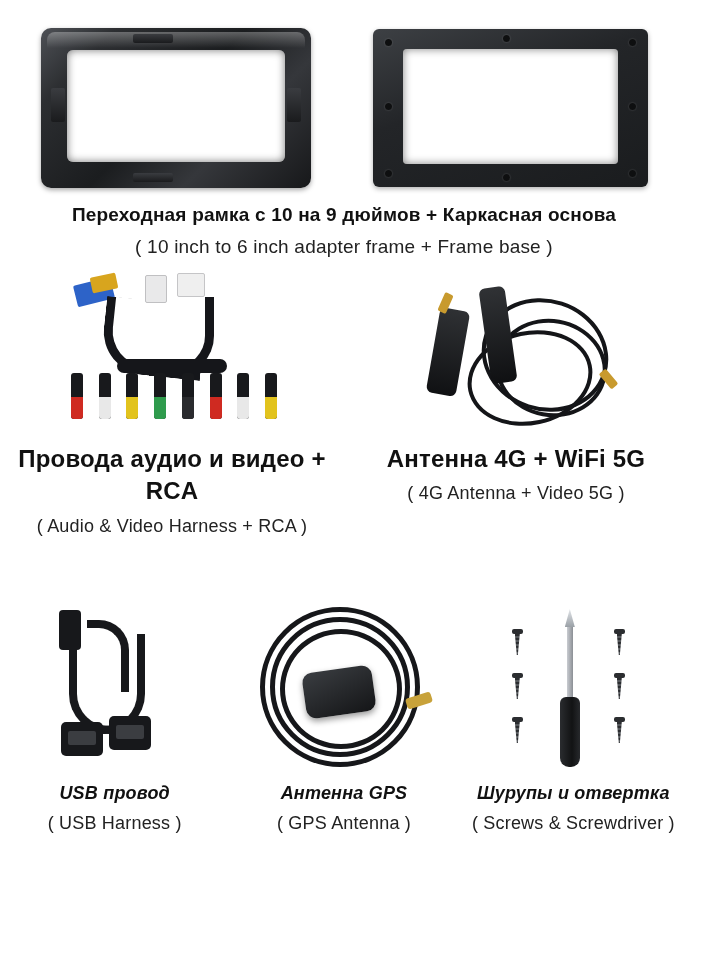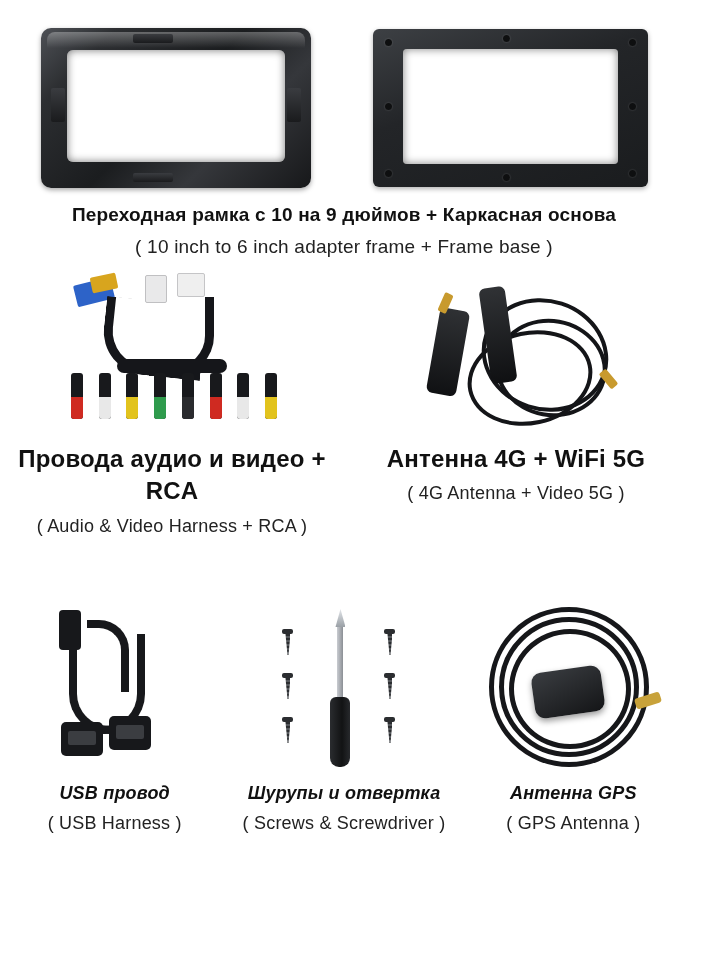--- a/index.html
+++ b/index.html
@@ -523,20 +523,36 @@
           <span class="cableC"></span>
           <span class="cableA"></span>
           <span class="cableB"></span>
           <span class="portA"></span>
           <span class="portB"></span>
         </div>
       </div>
       <div class="caption-block cap3">
         <div class="caption-ru">USB провод</div>
         <div class="caption-en">( USB Harness )</div>
+      </div>
+    </div>
+
+    <div class="cell">
+      <div class="art-box-3">
+        <div class="gps">
+          <span class="coil g1"></span>
+          <span class="coil g2"></span>
+          <span class="coil g3"></span>
+          <span class="puck"></span>
+          <span class="conn"></span>
+        </div>
+      </div>
+      <div class="caption-block cap3">
+        <div class="caption-ru">Антенна GPS</div>
+        <div class="caption-en">( GPS Antenna )</div>
       </div>
     </div>
 
     <div class="cell">
       <div class="art-box-3">
         <div class="tools">
           <span class="screw p1">
               <span class="head"></span>
               <span class="body"></span>
             </span>
@@ -563,31 +579,15 @@
           <span class="shaft"></span>
           <span class="handle"></span>
         </div>
       </div>
       <div class="caption-block cap3">
         <div class="caption-ru">Шурупы и отвертка</div>
         <div class="caption-en">( Screws &amp; Screwdriver )</div>
       </div>
     </div>
 
-    <div class="cell">
-      <div class="art-box-3">
-        <div class="gps">
-          <span class="coil g1"></span>
-          <span class="coil g2"></span>
-          <span class="coil g3"></span>
-          <span class="puck"></span>
-          <span class="conn"></span>
-        </div>
-      </div>
-      <div class="caption-block cap3">
-        <div class="caption-ru">Антенна GPS</div>
-        <div class="caption-en">( GPS Antenna )</div>
-      </div>
-    </div>
-
   </div>
 
 </div>
 
 </body></html>

